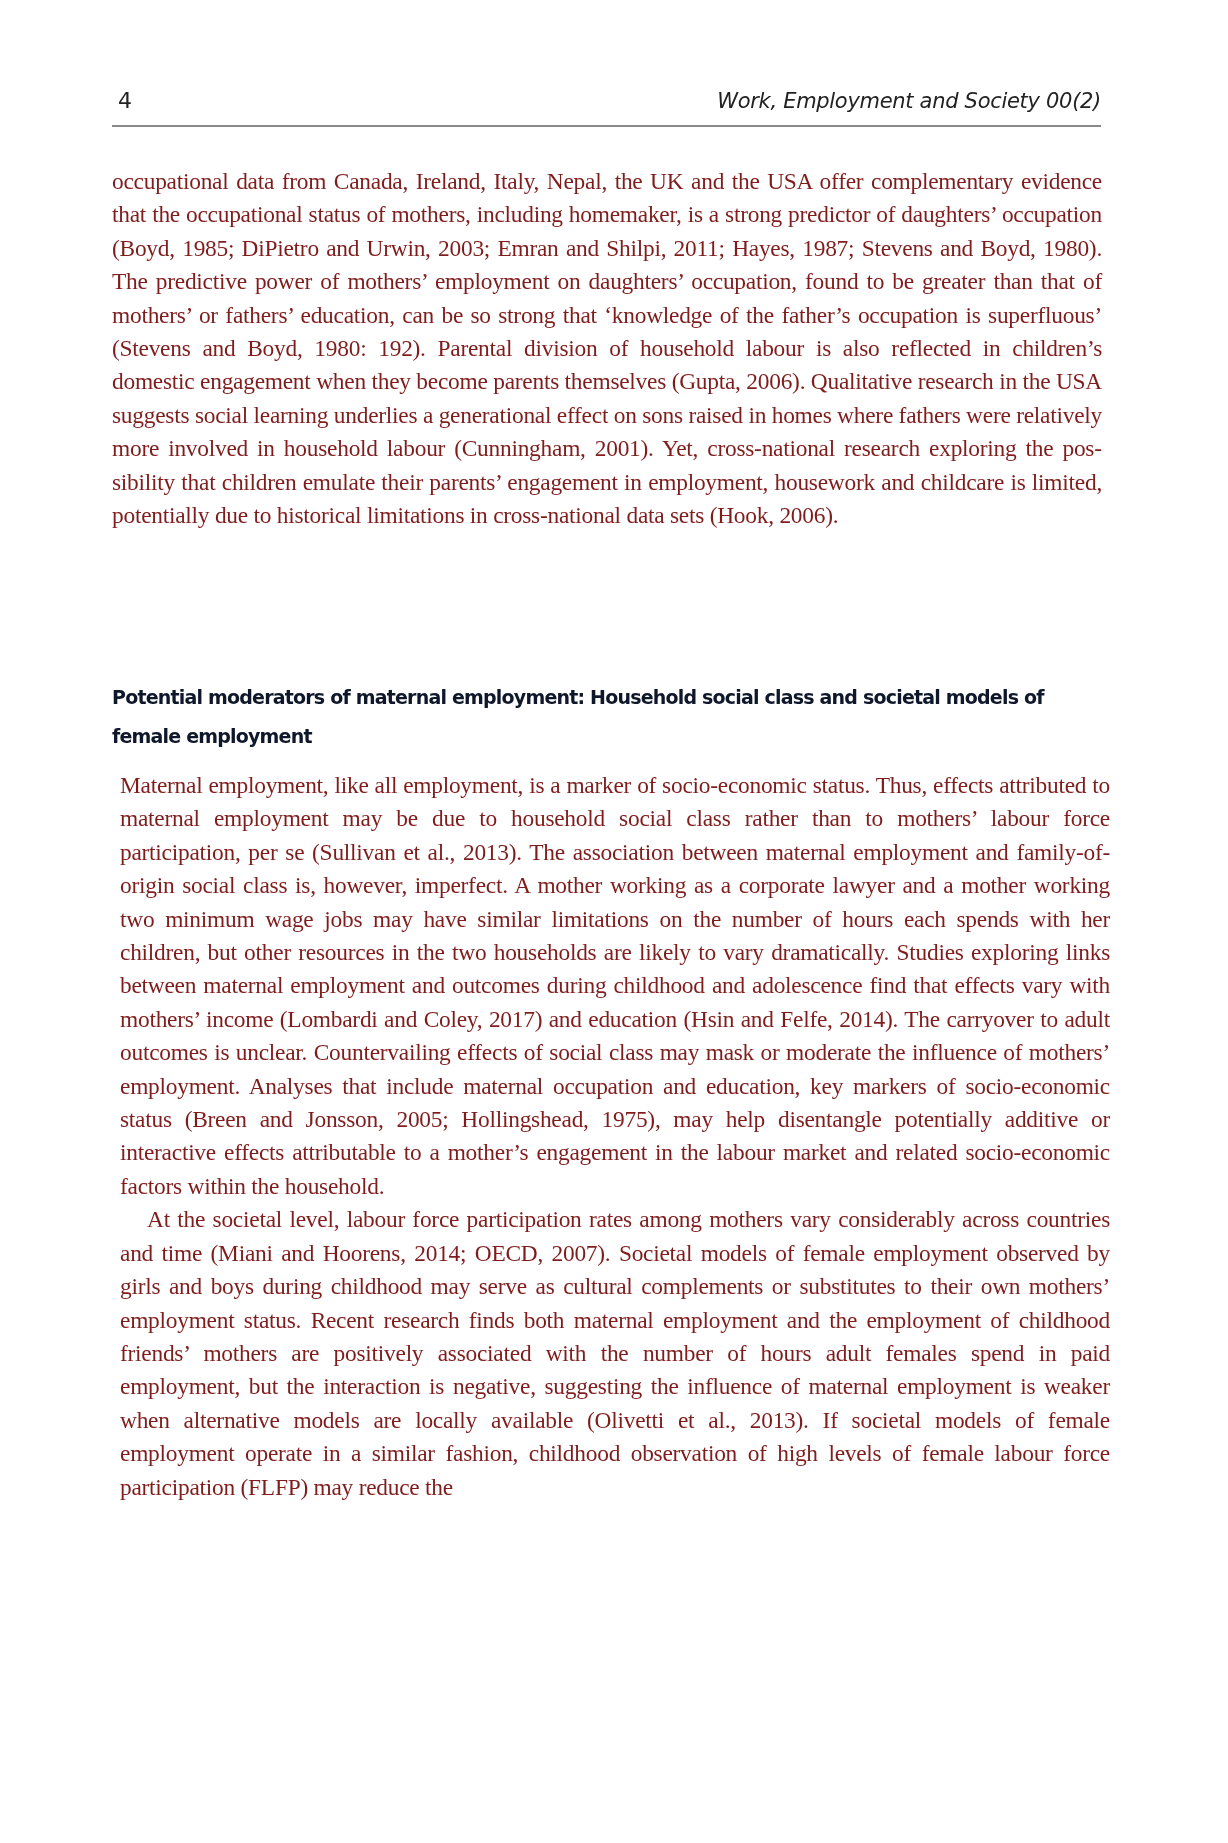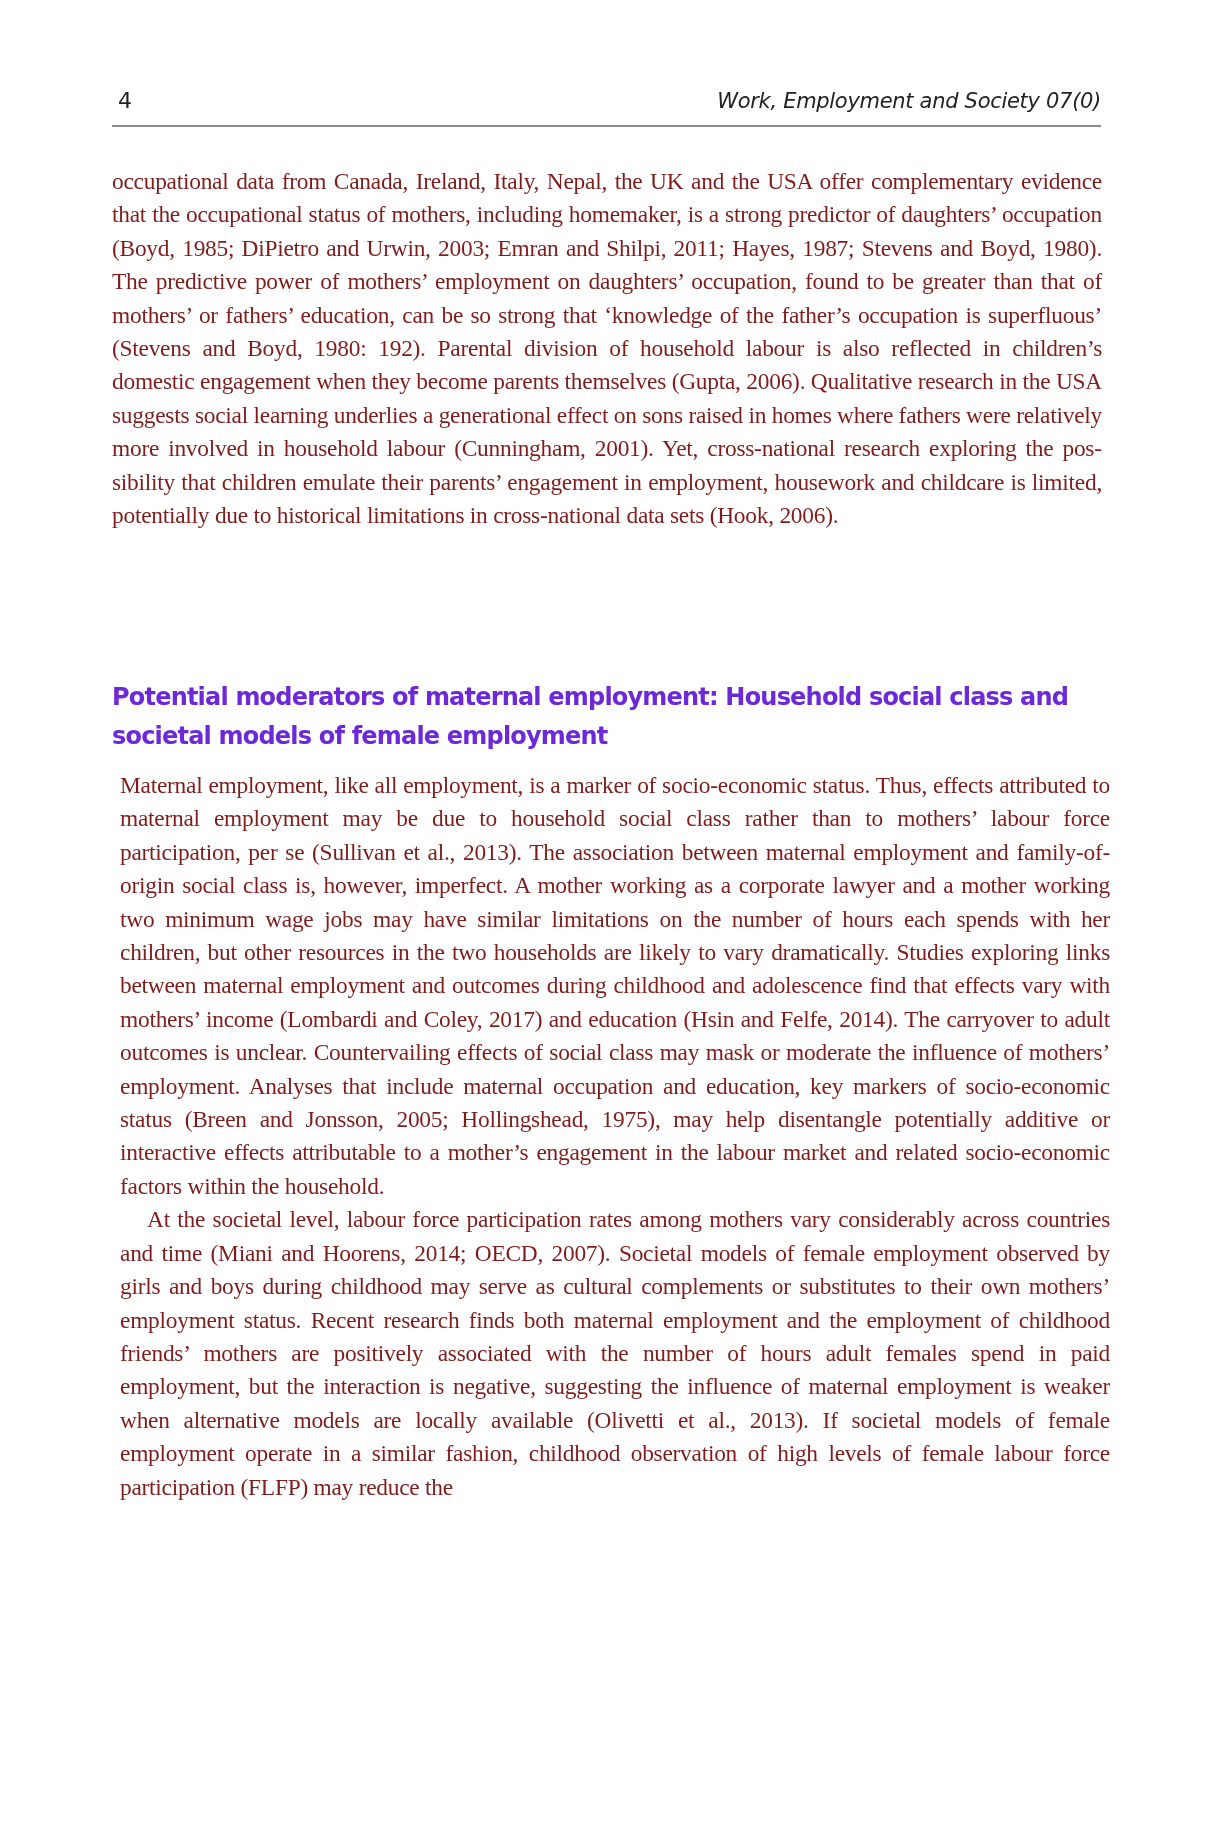--- a/index.html
+++ b/index.html
@@ -62,37 +62,37 @@
   #block-1 {
     top: 165px;
   }
   .section-heading {
     position: absolute;
     left: 112px;
     top: 678px;
     width: 990px;
     font-family: "DejaVu Sans", sans-serif;
     font-weight: bold;
-    font-size: 24px;
+    font-size: 19px;
     line-height: 39px;
-    color: #6d28d9;
+    color: #0f172a;
     letter-spacing: -0.8px;
     margin: 0;
   }
   #block-2 {
     top: 769px;
     margin-left: 8px;
   }
 </style>
 </head>
 <body>
 
 <div class="page-header">
   <span class="page-number">4</span>
-  <span class="journal-title">Work, Employment and Society 07(0)</span>
+  <span class="journal-title">Work, Employment and Society 00(2)</span>
 </div>
 <div class="header-rule"></div>
 
 <div class="body-text" id="block-1">
   <p>occupational data from Canada, Ireland, Italy, Nepal, the UK and the USA offer comple­mentary evidence that the occupational status of mothers, including homemaker, is a strong predictor of daughters’ occupation (Boyd, 1985; DiPietro and Urwin, 2003; Emran and Shilpi, 2011; Hayes, 1987; Stevens and Boyd, 1980). The predictive power of mothers’ employment on daughters’ occupation, found to be greater than that of mothers’ or fathers’ education, can be so strong that ‘knowledge of the father’s occupation is superfluous’ (Stevens and Boyd, 1980: 192). Parental division of household labour is also reflected in children’s domestic engagement when they become parents themselves (Gupta, 2006). Qualitative research in the USA suggests social learning underlies a gen­erational effect on sons raised in homes where fathers were relatively more involved in household labour (Cunningham, 2001). Yet, cross-national research exploring the pos­sibility that children emulate their parents’ engagement in employment, housework and childcare is limited, potentially due to historical limitations in cross-national data sets (Hook, 2006).</p>
 </div>
 
 <h2 class="section-heading">Potential moderators of maternal employment: Household social class and societal models of female employment</h2>
 
 <div class="body-text" id="block-2">

